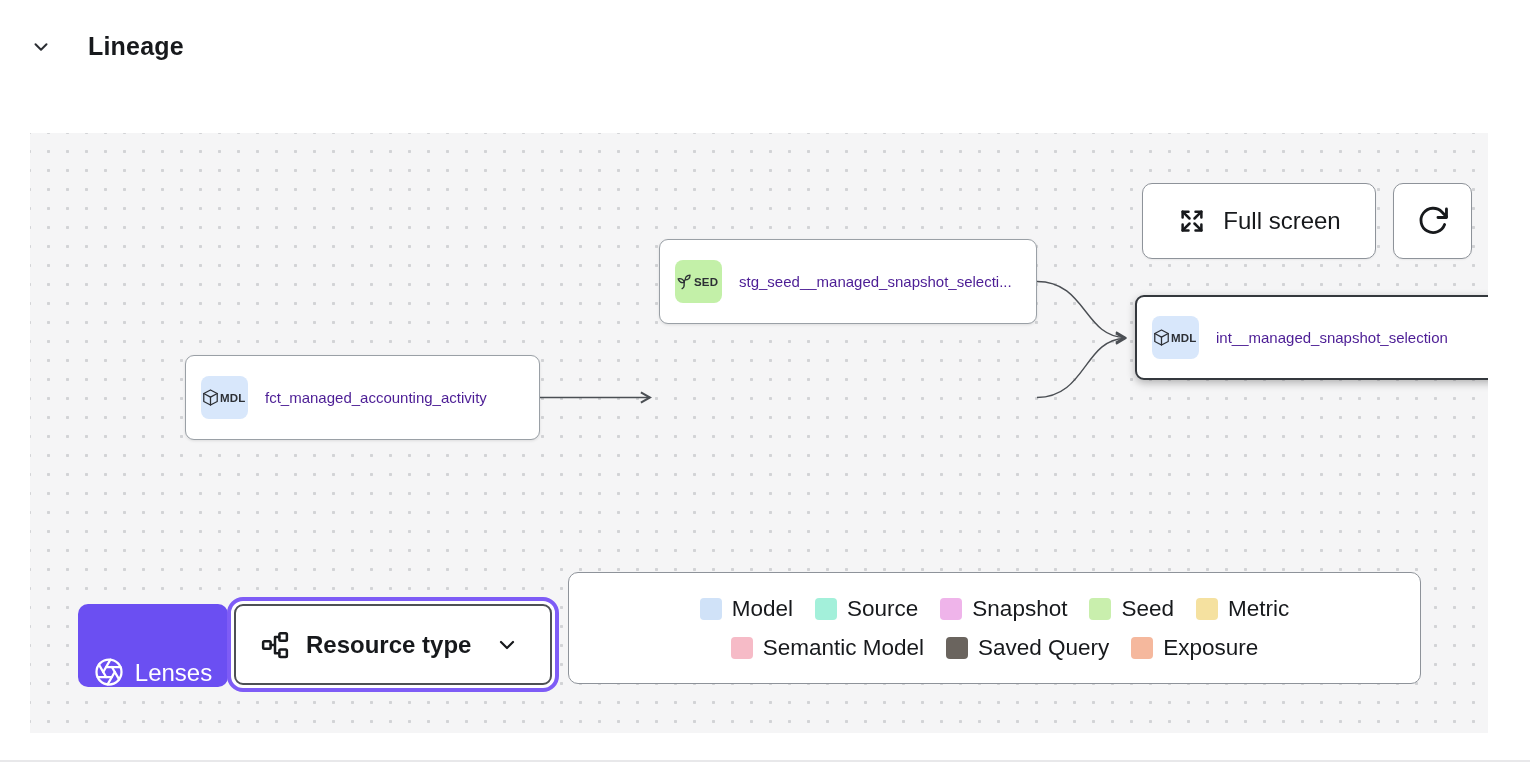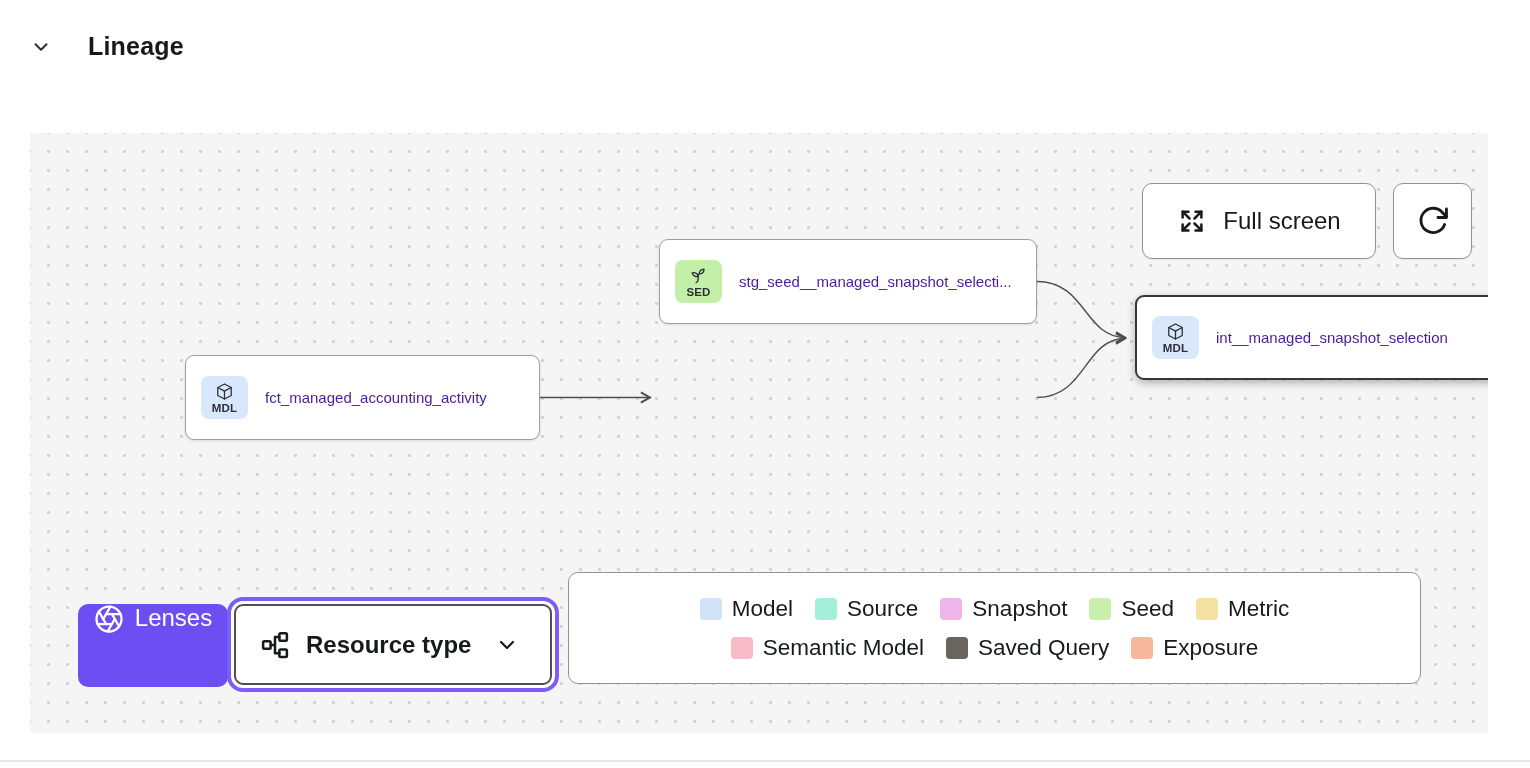--- a/index.html
+++ b/index.html
@@ -24,42 +24,42 @@
   
   .node {
     position: absolute; height: 85px; background: #ffffff;
     border: 1.3px solid #9aa0a6; border-radius: 9px;
     display: flex; align-items: center; gap: 17px; padding: 0 15px;
     box-shadow: 0 1px 3px rgba(0,0,0,.10); cursor: pointer; white-space: nowrap;
   }
   .node.selected { border: 2.5px solid #34383d; box-shadow: 0 3px 8px rgba(0,0,0,.28); }
   .badge {
     width: 47px; height: 43px; border-radius: 8px; flex: 0 0 auto;
-    display: flex; flex-direction: column; align-items: center; justify-content: center;
+    display: flex; flex-direction: row; align-items: center; 
   }
   .badge svg { width: 19px; height: 19px; }
   .badge .badge-label { font-size: 11.5px; font-weight: 600; color: #2c2f34; margin-top: 1px; letter-spacing: .2px; }
   .node-label { font-size: 15px; color: #4c1d95; }
 
   
   .cv-btn {
     position: absolute; background: #ffffff; border: 1.5px solid #8e939a; border-radius: 10px;
     display: flex; align-items: center; justify-content: center; gap: 16px;
     font-size: 24px; font-weight: 500; color: #17191c; cursor: pointer;
     box-shadow: 0 1px 2px rgba(0,0,0,.06);
     margin-left: 35px;
   }
   .btn-fullscreen { left: 1077px; top: 50px; width: 234px; height: 76px; }
   .btn-refresh { left: 1328px; top: 50px; width: 79px; height: 76px; }
 
   
   .lenses-btn {
     position: absolute; left: 48px; top: 471px; width: 150px; height: 83px;
     border: none; border-radius: 10px; color: #ffffff; cursor: pointer;
-    display: flex; align-items: flex-start; justify-content: center; gap: 11px;
+    display: flex; align-items: flex-end; justify-content: center; gap: 11px;
     font-size: 24px; font-weight: 500; font-family: "Liberation Sans", sans-serif;
   }
   .dropdown-ring {
     position: absolute; left: 197px; top: 464px; width: 332px; height: 95px;
     border: 4px solid #7e5cf6; border-radius: 16px; background: #ffffff; padding: 3px;
   }
   .dropdown-btn {
     width: 100%; height: 100%; background: #ffffff; border: 2px solid #4d5055; border-radius: 9px;
     display: flex; align-items: center; gap: 16px; padding: 0 24px; cursor: pointer;
     font-size: 24px; font-weight: 700; color: #17191c; font-family: "Liberation Sans", sans-serif;

